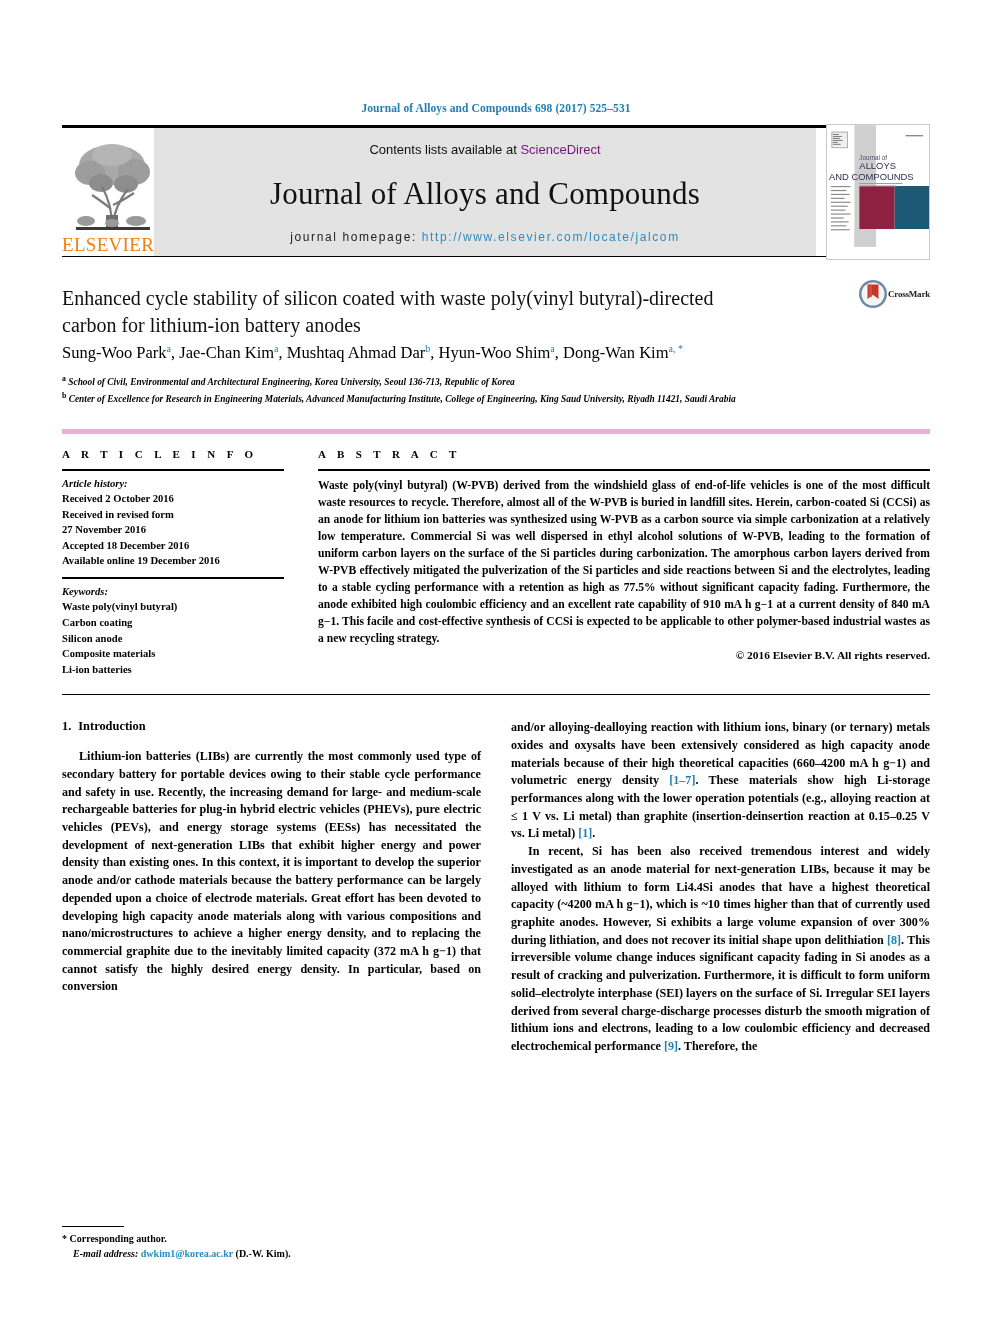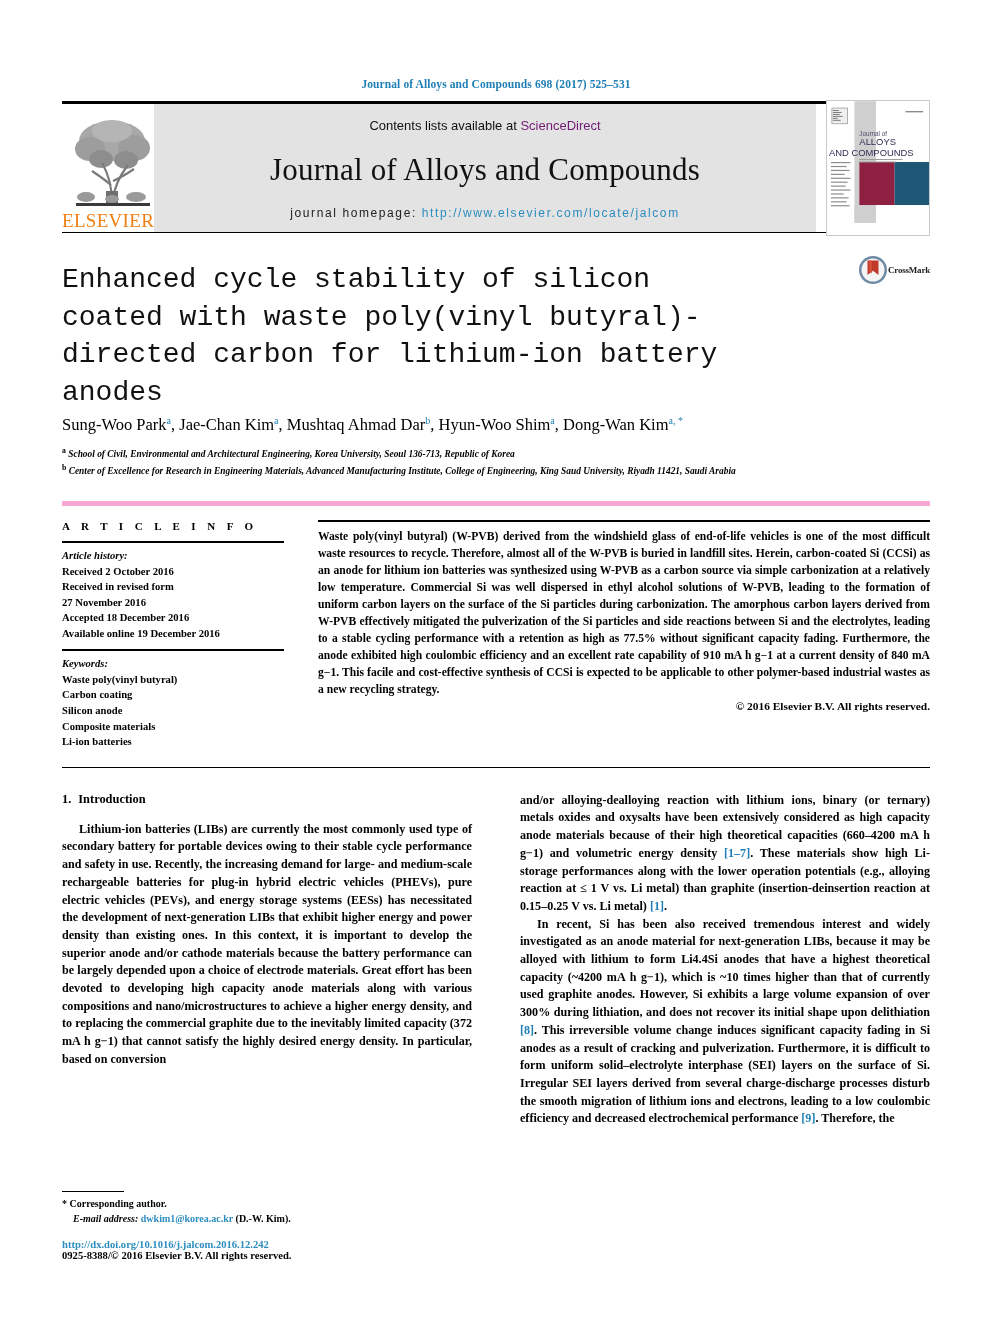--- a/index.html
+++ b/index.html
@@ -14,21 +14,21 @@
     overflow: hidden;
   }
   .page { position: relative; width: 992px; height: 1323px; padding: 0 62px; }
 
   
   .runhead {
     text-align: center;
     color: #1f7fb5;
     font-size: 11.5px;
     font-weight: bold;
-    padding-top: 78px;
+    padding-top: 102px;
     letter-spacing: .1px;
   }
 
   
   .masthead-rule {
     border-top: 3px solid #000;
     margin-top: 11px;
   }
   .masthead {
     display: flex;
@@ -87,22 +87,22 @@
     background: #fff;
     height: 136px;
     position: relative;
     overflow: hidden;
   }
 
   
   .title-rule { border-top: 1px solid #000; }
   .titleblock { padding-top: 28px; position: relative; }
   .article-title {
-    font-family: Liberation Mono, monospace;
-    font-size: 28px;
+    font-family: Liberation Serif, serif;
+    font-size: 20px;
     line-height: 1.34;
     font-weight: normal;
     margin: 0;
     max-width: 660px;
     color: #111;
   }
   .authors {
     font-family: "Liberation Serif", serif;
     font-size: 16.5px;
     line-height: 1.42;
@@ -163,21 +163,21 @@
     font-weight: bold;
     padding-top: 6px;
   }
   .copyright { text-align: right; font-weight: bold; font-size: 11.4px; margin-top: 2px; }
 
   
   .body-rule { border-top: 1px solid #000; margin-top: 17px; }
   .bodycols {
     margin-top: 24px;
     display: flex;
-    gap: 48px;
+    gap: 30px;
     position: relative;
   }
   .bodycol { flex: 1 1 0; }
   .sec-head {
     font-size: 12.4px;
     font-weight: bold;
     margin: 0 0 14px 0;
     font-family: "Liberation Serif", serif;
   }
   .sec-head .num { margin-right: 7px; }
@@ -353,20 +353,21 @@
         <div class="it">Keywords:</div>
         <div>Waste poly(vinyl butyral)</div>
         <div>Carbon coating</div>
         <div>Silicon anode</div>
         <div>Composite materials</div>
         <div>Li-ion batteries</div>
       </div>
     </div>
 
     <div class="col-abs">
+      <div class="sec-label">A B S T R A C T</div>
       <div class="hr-thick"></div>
       <div class="abstract-text">Waste poly(vinyl butyral) (W-PVB) derived from the windshield glass of end-of-life vehicles is one of the most difficult waste resources to recycle. Therefore, almost all of the W-PVB is buried in landfill sites. Herein, carbon-coated Si (CCSi) as an anode for lithium ion batteries was synthesized using W-PVB as a carbon source via simple carbonization at a relatively low temperature. Commercial Si was well dispersed in ethyl alcohol solutions of W-PVB, leading to the formation of uniform carbon layers on the surface of the Si particles during carbonization. The amorphous carbon layers derived from W-PVB effectively mitigated the pulverization of the Si particles and side reactions between Si and the electrolytes, leading to a stable cycling performance with a retention as high as 77.5% without significant capacity fading. Furthermore, the anode exhibited high coulombic efficiency and an excellent rate capability of 910 mA h g−1 at a current density of 840 mA g−1. This facile and cost-effective synthesis of CCSi is expected to be applicable to other polymer-based industrial wastes as a new recycling strategy.</div>
       <div class="copyright">© 2016 Elsevier B.V. All rights reserved.</div>
     </div>
   </div>
 
   <div class="body-rule"></div>
 
   <div class="bodycols">
 
@@ -384,19 +385,15 @@
   </div>
 
   <div class="footnote">
     <div class="fn-rule"></div>
     <div class="fn-line">* Corresponding author.</div>
     <div class="fn-line" style="padding-left:11px">
       <span class="it">E-mail address:</span>
       <a href="#">dwkim1@korea.ac.kr</a>
       <span>(D.-W. Kim).</span>
     </div>
-    <div class="doi-block">
-      <span class="doi">http://dx.doi.org/10.1016/j.jalcom.2016.12.242</span>
-      <span class="issn">0925-8388/© 2016 Elsevier B.V. All rights reserved.</span>
-    </div>
   </div>
 
 </div>
 
 </body></html>

